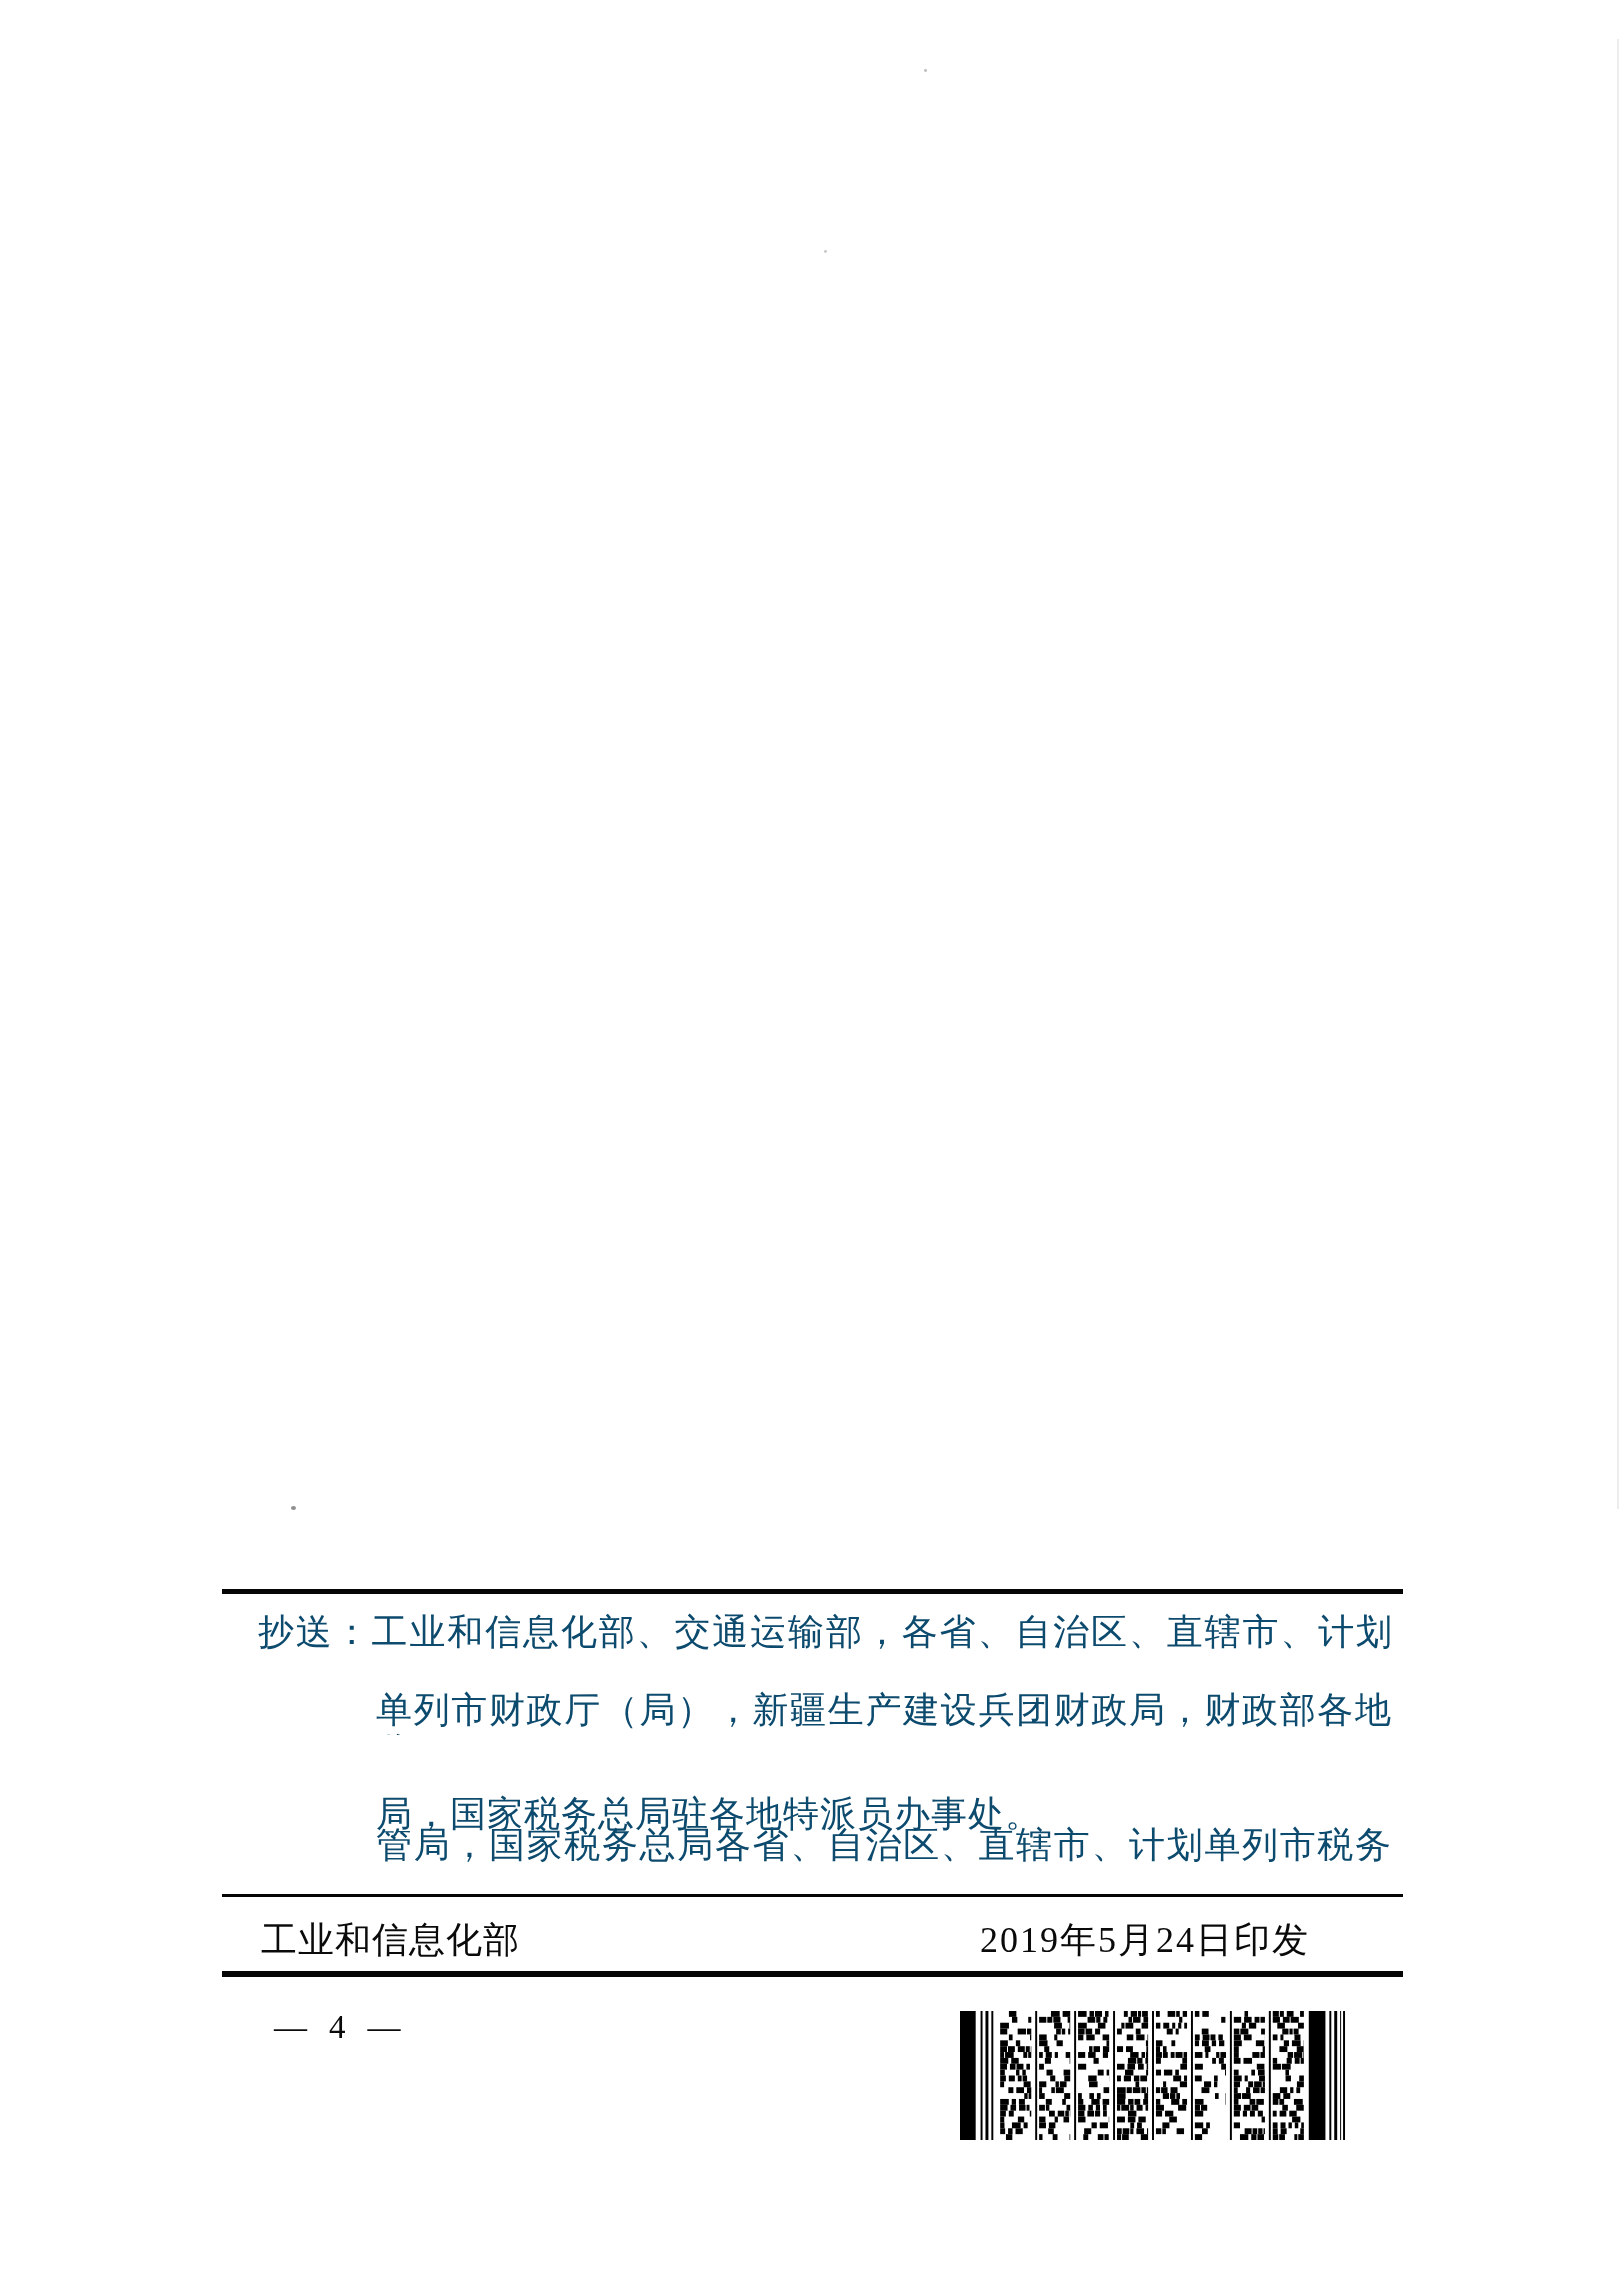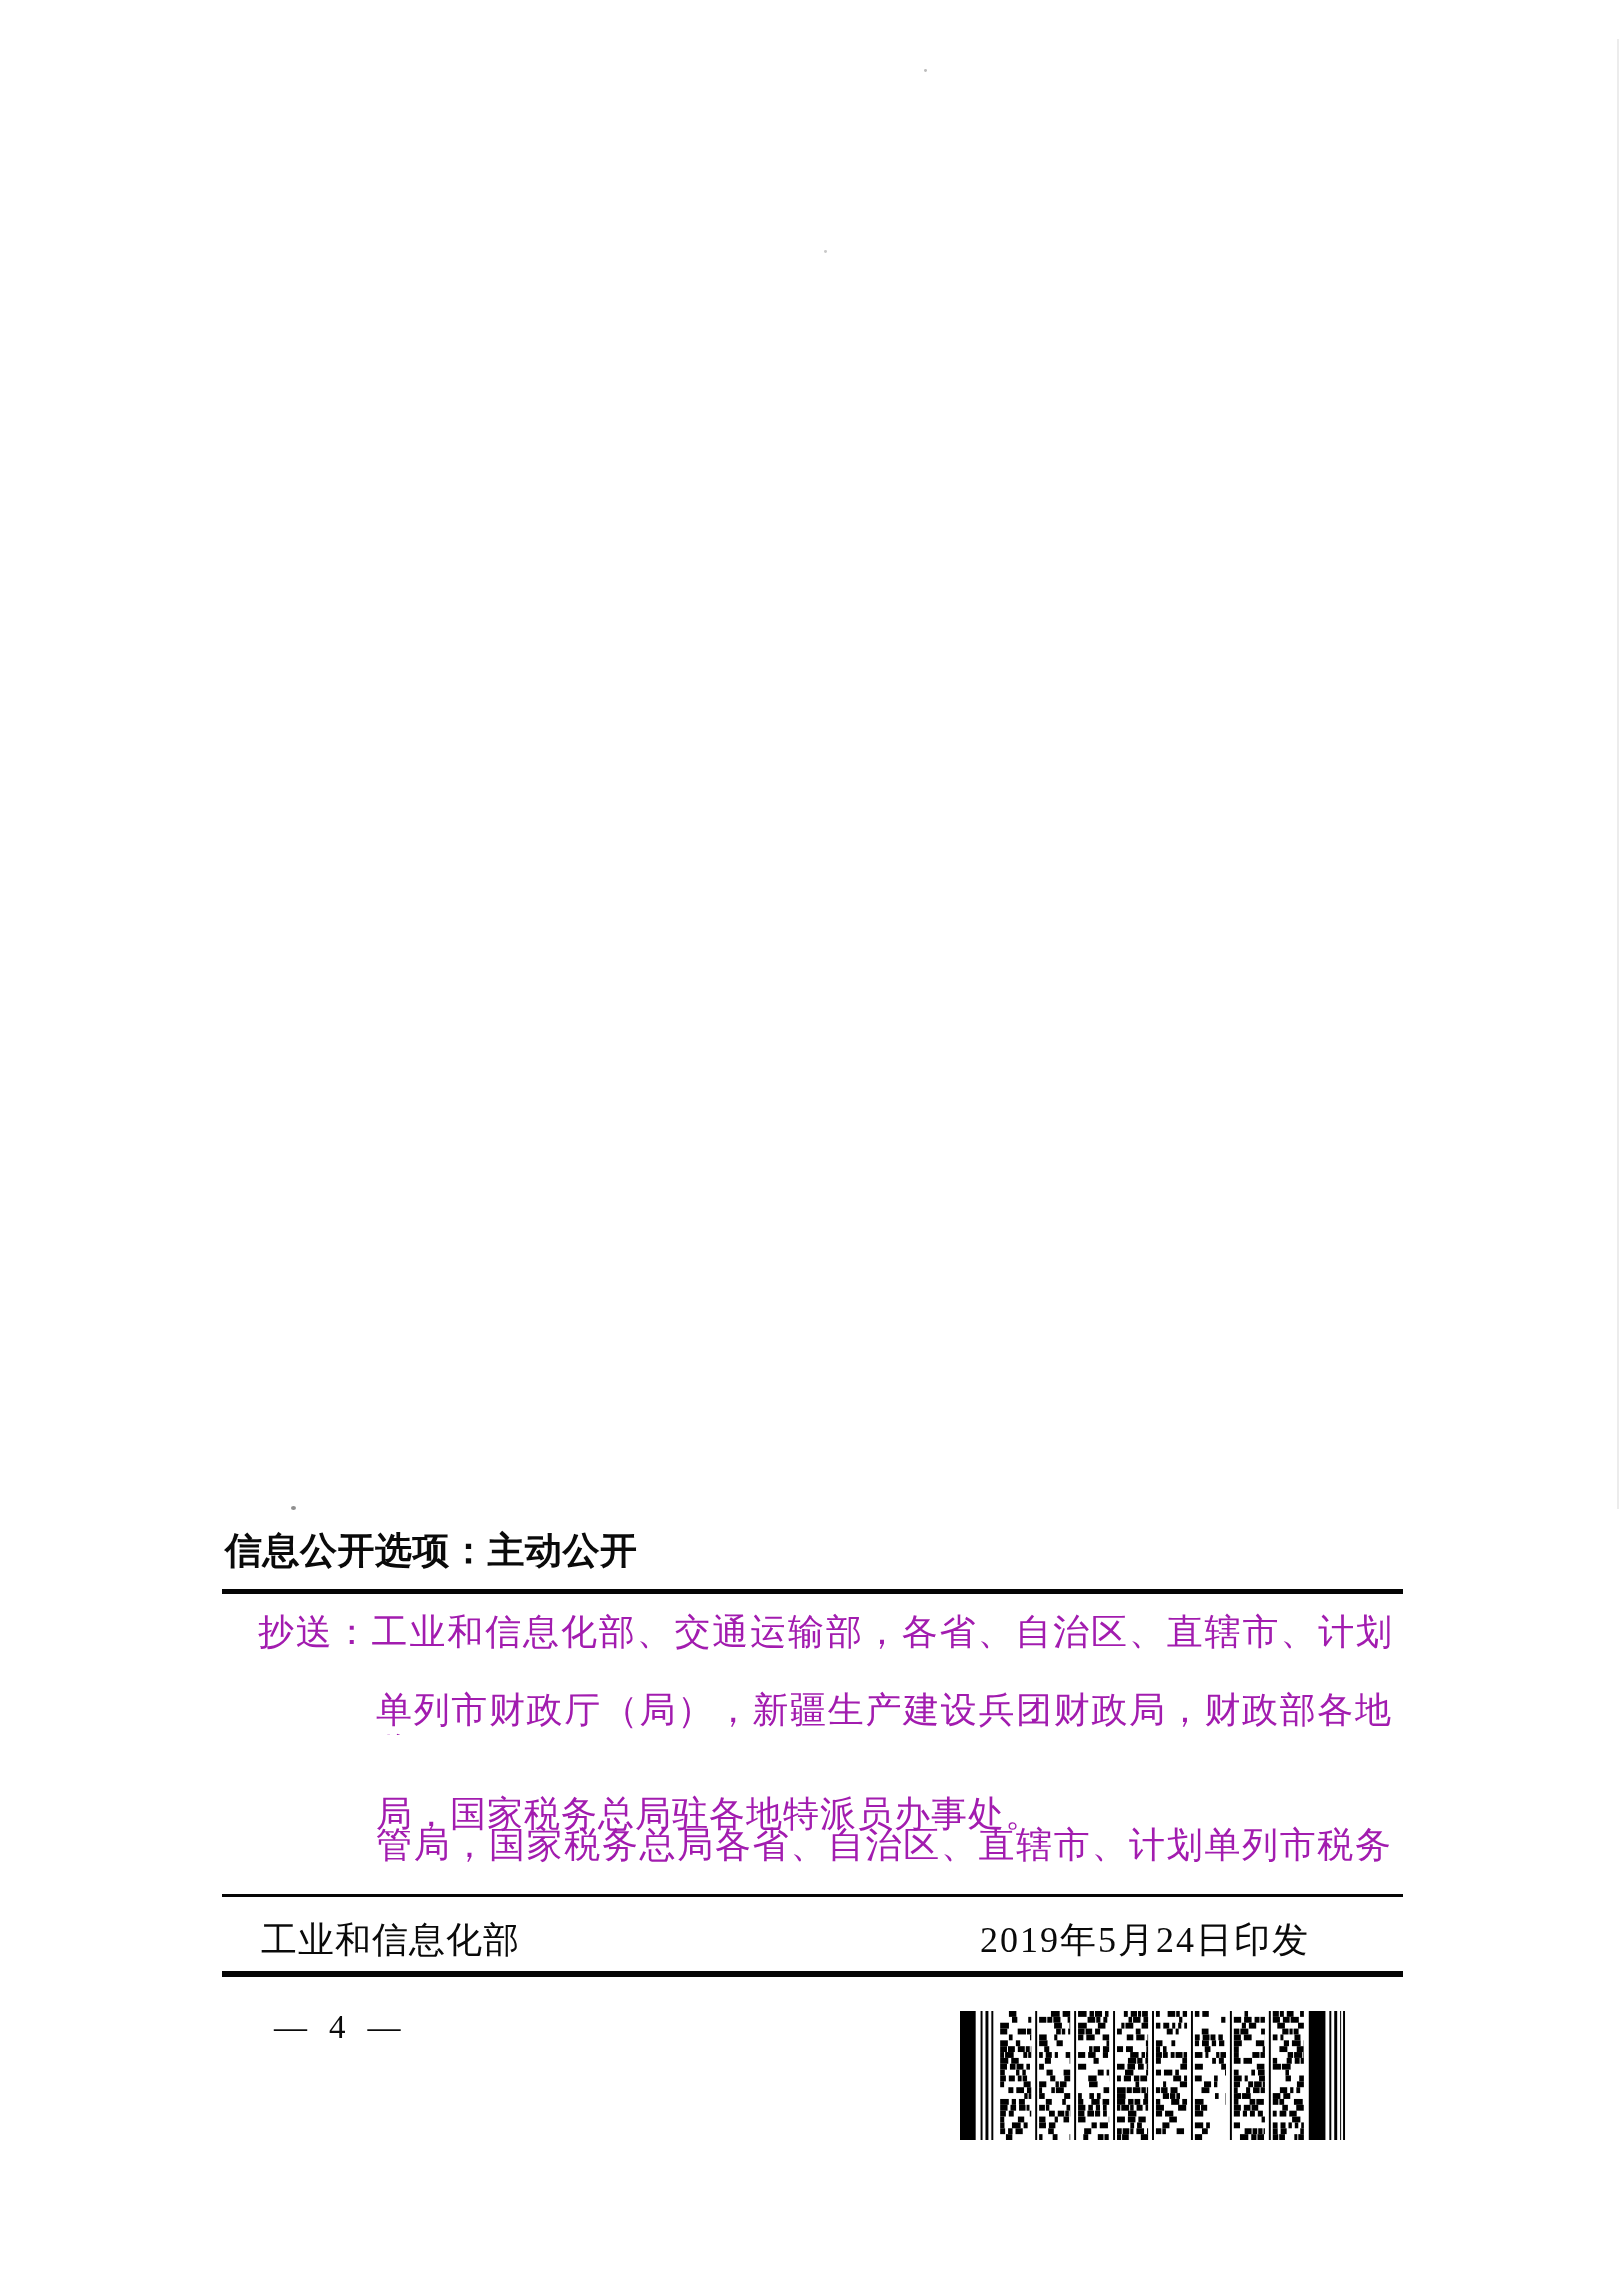--- a/index.html
+++ b/index.html
@@ -50,21 +50,21 @@
   .rule-top    { top: 1589px; height: 4.9px; }
   .rule-middle { top: 1894px; height: 2.9px; }
   .rule-bottom { top: 1971px; height: 5.9px; }
 
   .cc-line {
     position: absolute;
     font-size: 36px;
     line-height: 1.15;
     letter-spacing: 1px;
     white-space: nowrap;
-    color: #a21caf;
+    color: #0c4a6e;
   }
   .cc-just {
     white-space: normal;
     text-align: justify;
     text-align-last: justify;
     overflow: hidden;
     height: 45px;
   }
   .cc0 { left: 258px; top: 1612px; width: 1135px; }
   .cc1 { left: 376px; top: 1690px; width: 1016px; }
@@ -115,21 +115,20 @@
 </head>
 <body>
 
 <div class="page">
 
   <div class="page-edge"></div>
   <div class="speck s1"></div>
   <div class="speck s2"></div>
   <div class="speck s3"></div>
 
-  <div class="disclosure">信息公开选项：主动公开</div>
 
   <div class="rule rule-top"></div>
 
   <div>
     <div class="cc-line cc-just cc0">抄送：工业和信息化部、交通运输部，各省、自治区、直辖市、计划</div>
     <div class="cc-line cc-just cc1">单列市财政厅（局），新疆生产建设兵团财政局，财政部各地监</div>
     <div class="cc-line cc-just cc2">管局，国家税务总局各省、自治区、直辖市、计划单列市税务</div>
     <div class="cc-line cc3">局，国家税务总局驻各地特派员办事处。</div>
   </div>
 

